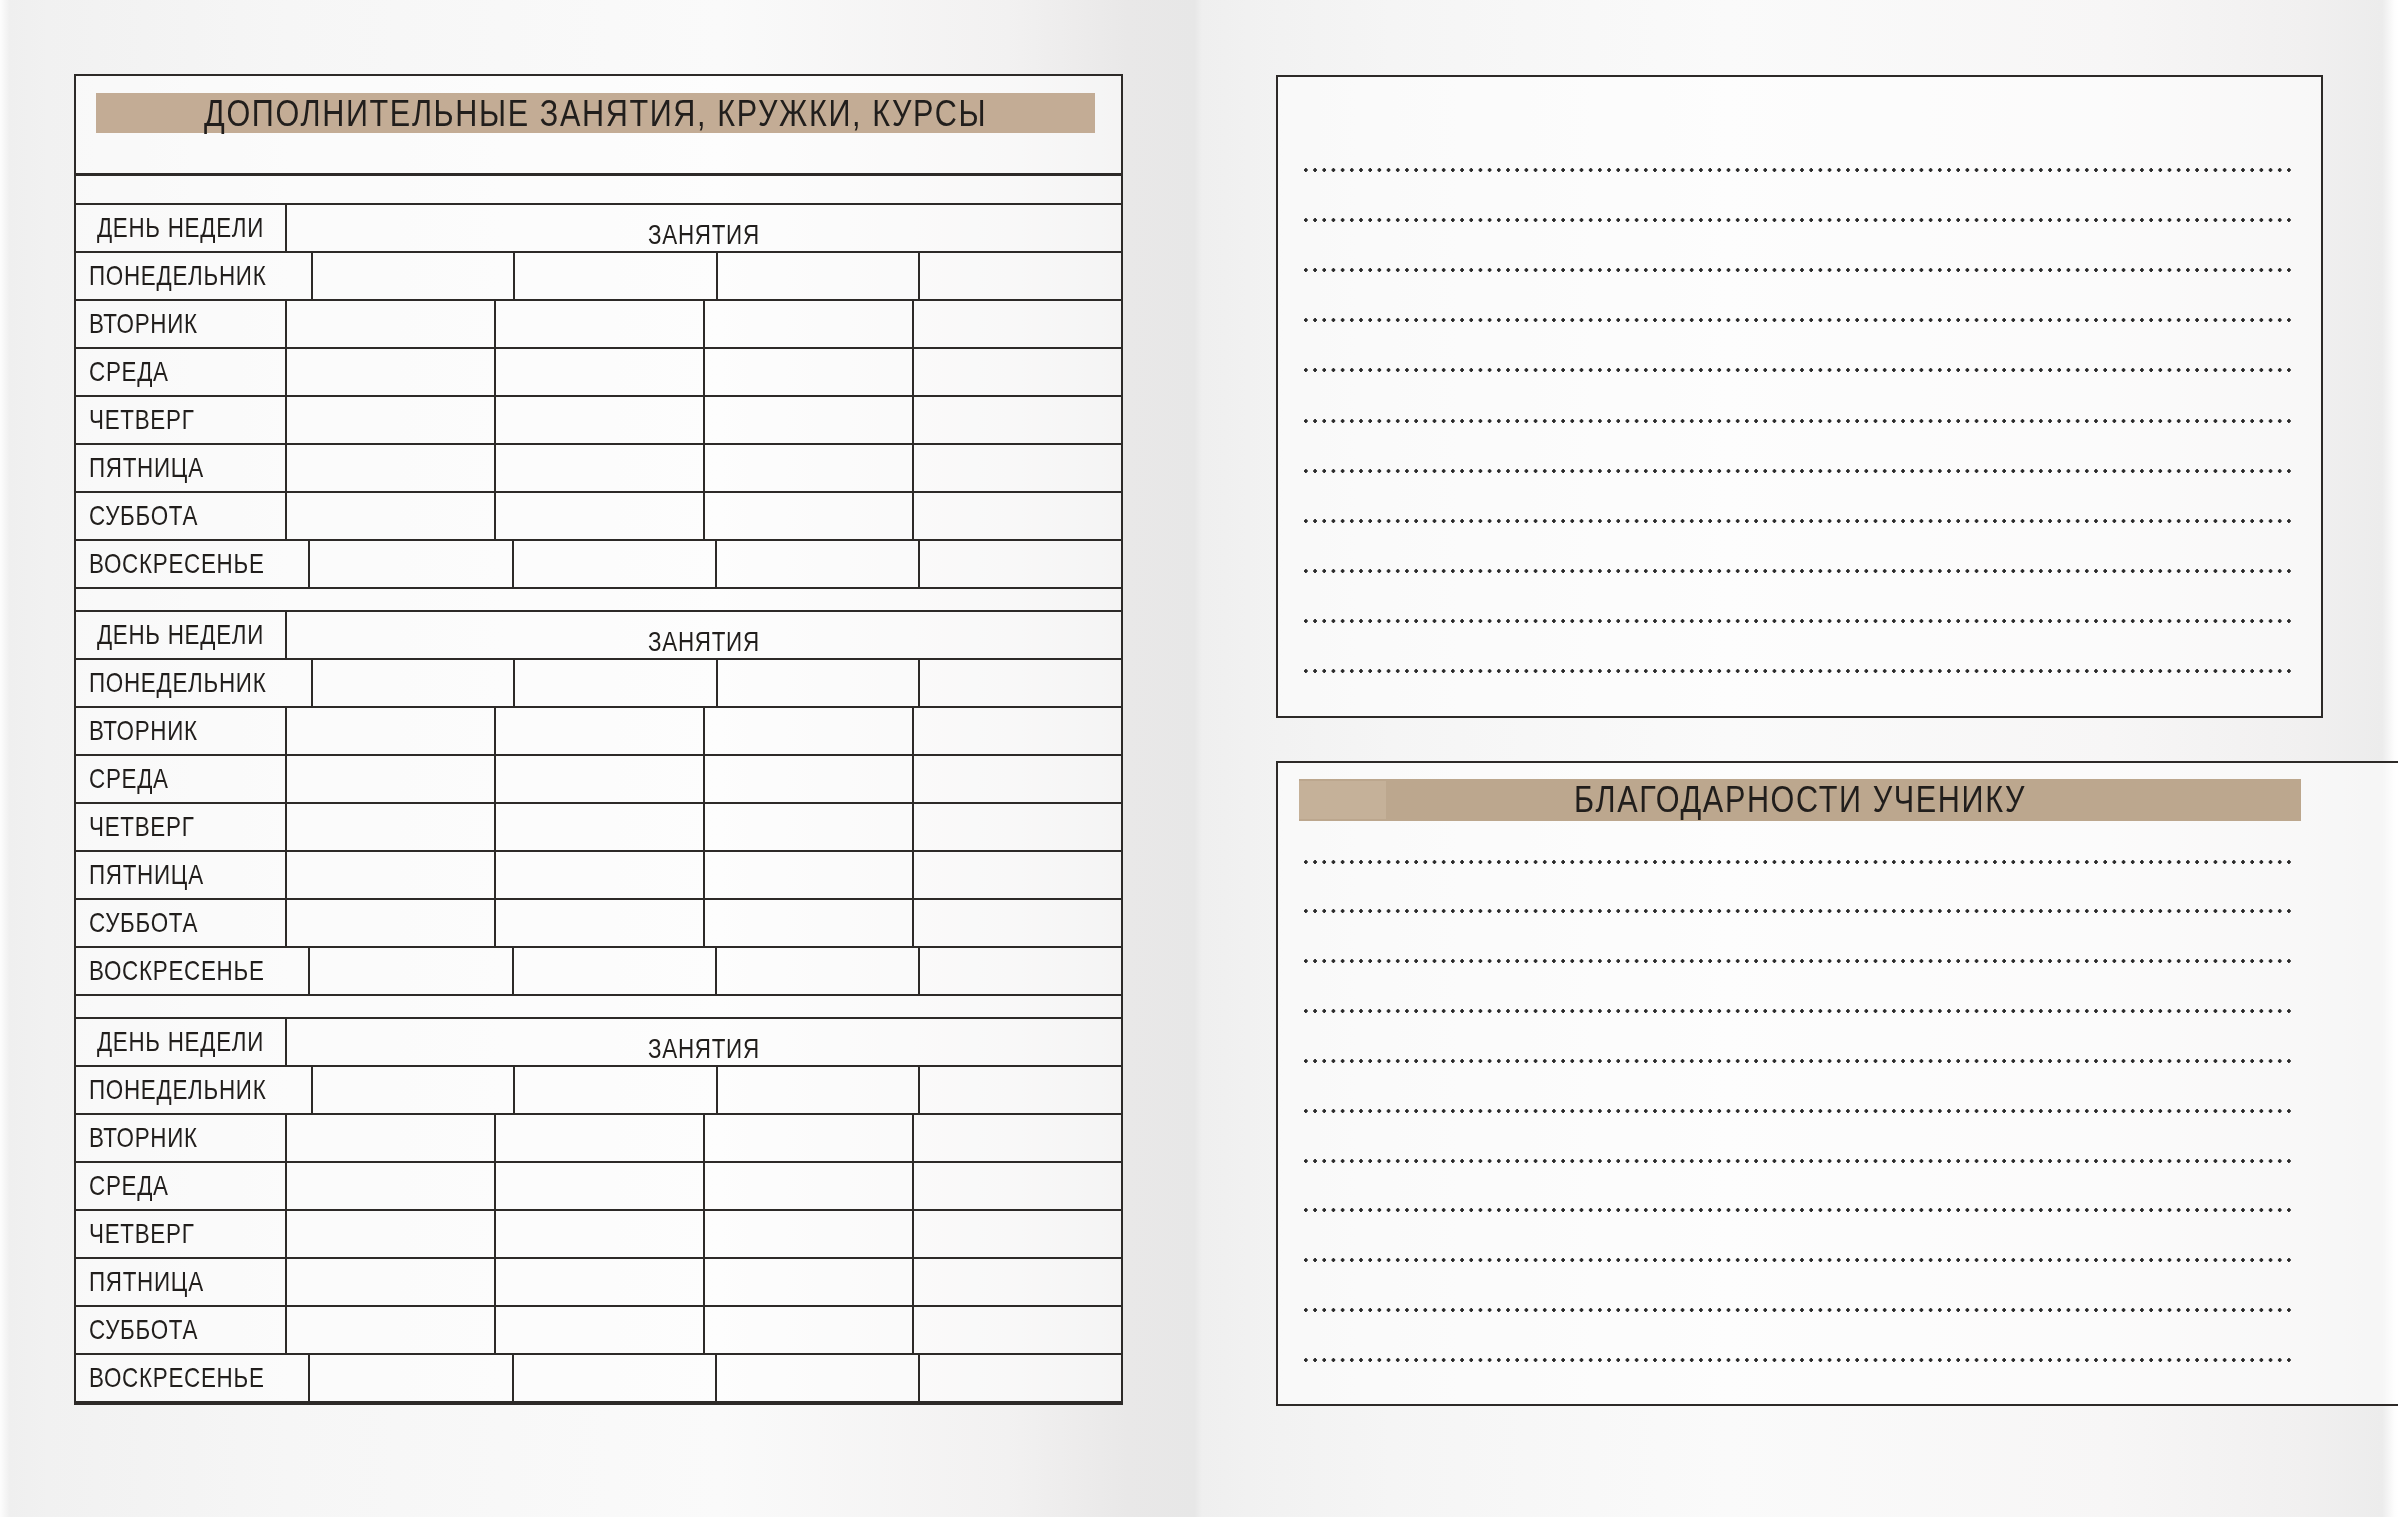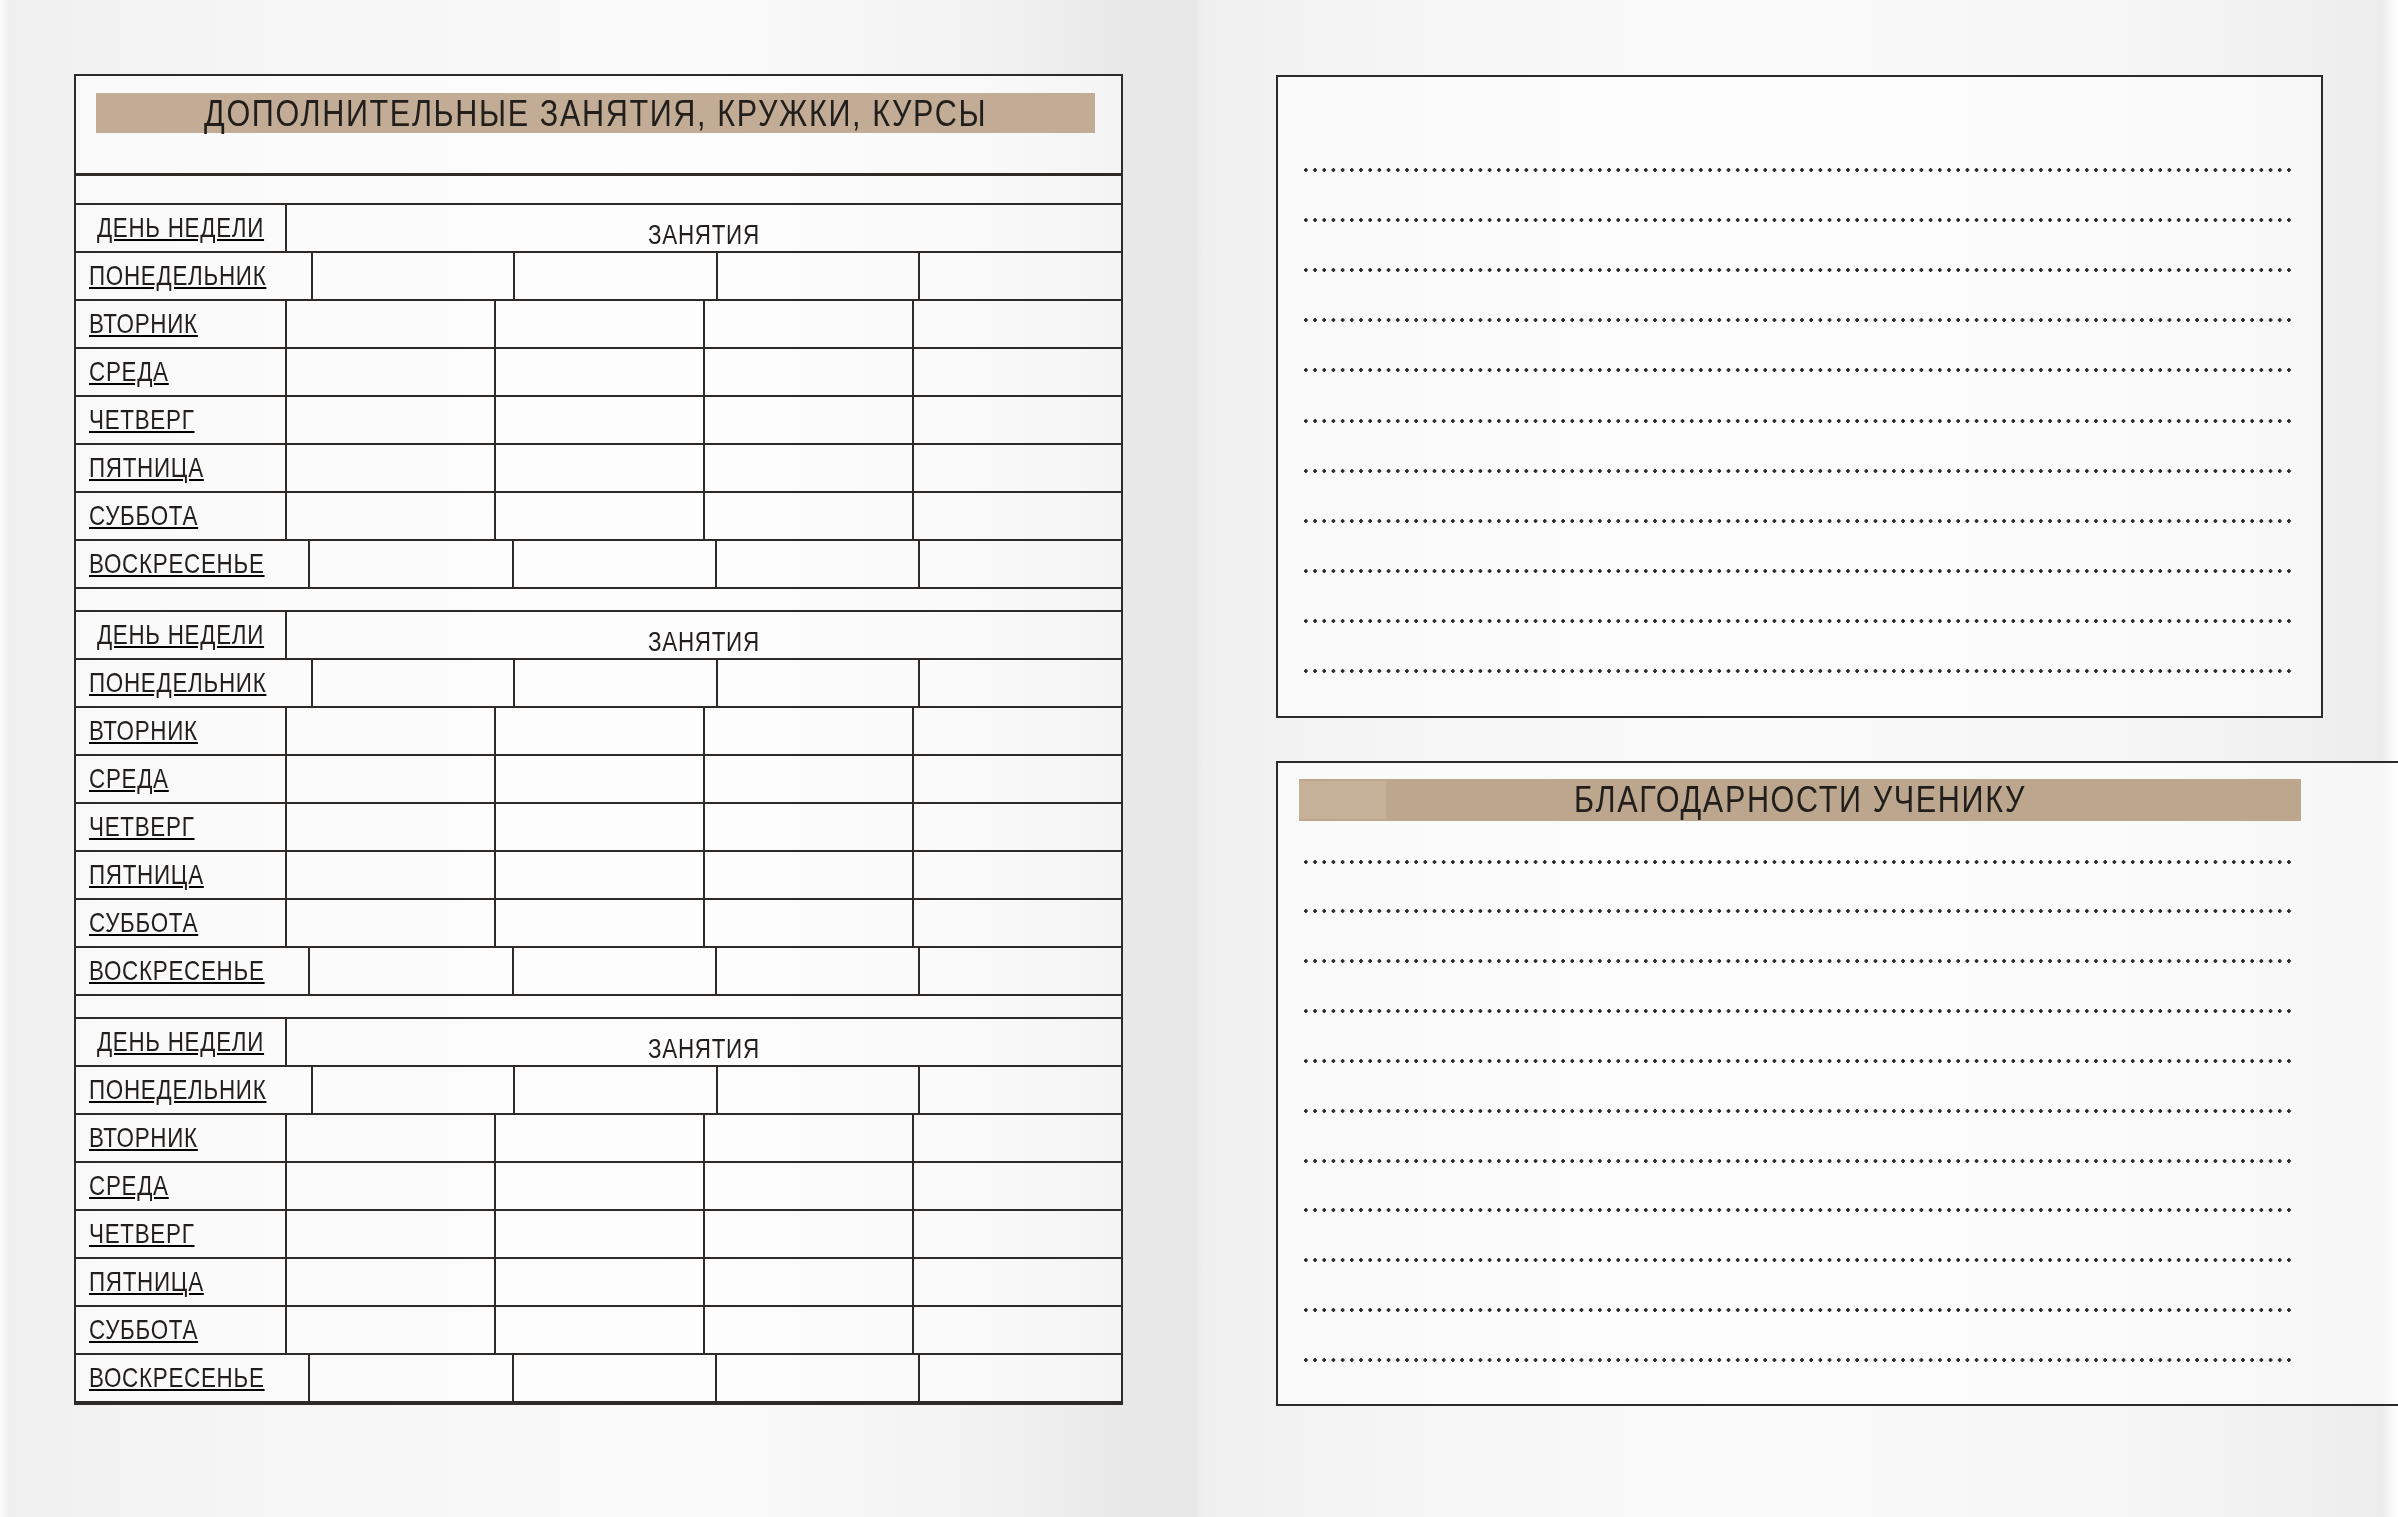--- a/index.html
+++ b/index.html
@@ -39,21 +39,21 @@
   }
   .hline{position:absolute; left:0; right:0; height:2.8px; background:var(--line);}
   #title-sep{top:97px;}
 
   .table{position:absolute; left:0; right:0; border-top:2.8px solid var(--line);}
   .trow{
     display:grid; grid-template-columns:repeat(5,1fr);
     height:48px; box-sizing:border-box; border-bottom:2.8px solid var(--line);
   }
   .tcell{box-sizing:border-box; border-left:2.8px solid var(--line);}
-  .tcell.first{border-left:none;text-decoration:underline;}
+  .tcell.first{border-left:none;}
   .cell-center{display:flex; align-items:center; justify-content:center;}
   .cell-left{display:flex; align-items:center; padding-left:13px;}
   .span4{grid-column:2 / 6;align-items:flex-end;}
   .dtext{
     display:inline-block; font-size:28px; letter-spacing:0.9px; color:var(--ink);
     transform:scaleX(0.8); transform-origin:left center; white-space:nowrap;
   }
   .htext{
     display:inline-block; font-size:28px; letter-spacing:0.9px; color:var(--ink);
     transform:scaleX(0.8); transform-origin:center; white-space:nowrap;

